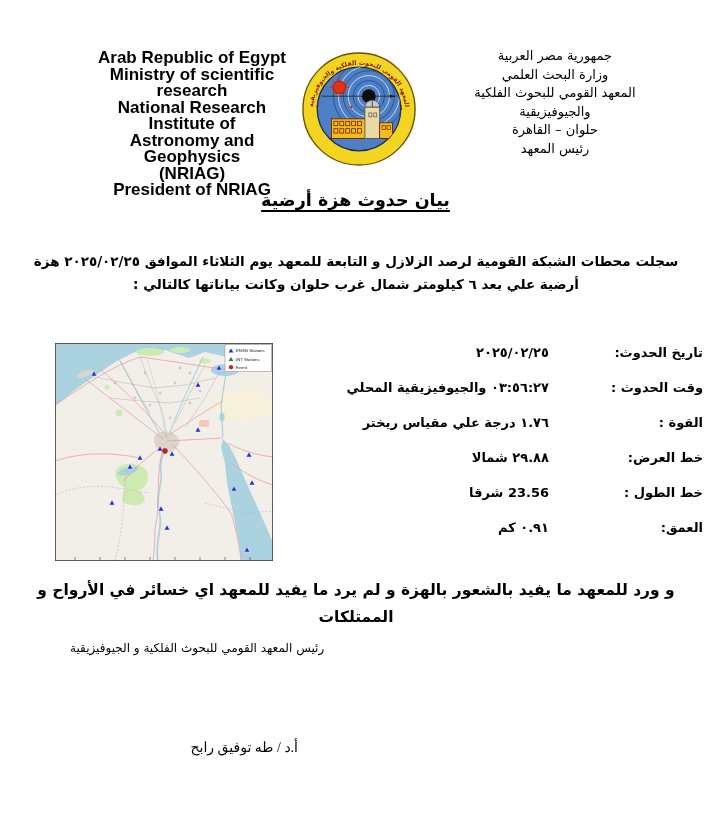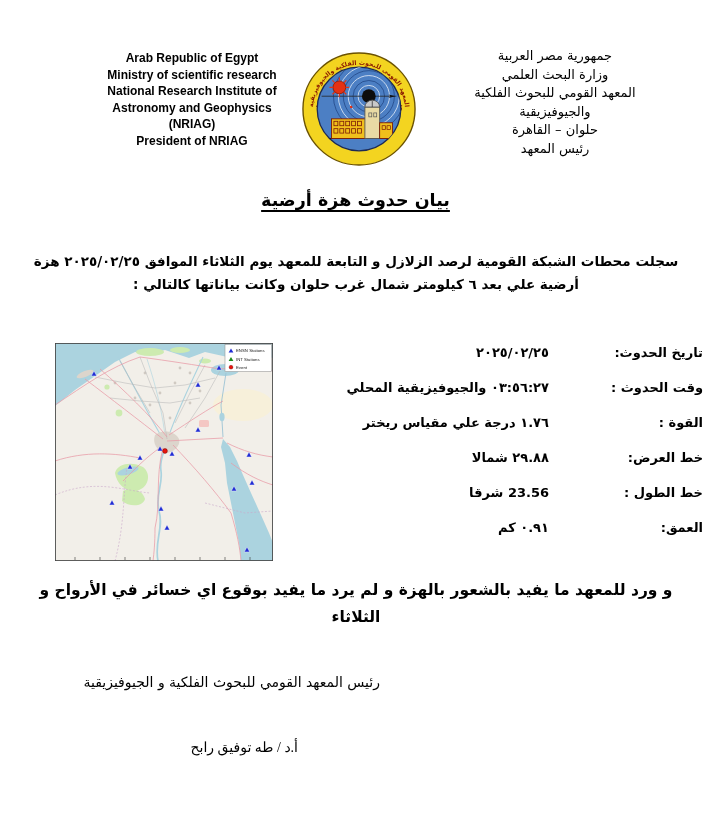--- a/index.html
+++ b/index.html
@@ -1,20 +1,20 @@
 <!DOCTYPE html>
 <html><head>
 <meta charset="utf-8">
 <style>
   html,body{margin:0;padding:0;background:#fff;}
   .page{position:relative;width:711px;height:820px;background:#ffffff;overflow:hidden;
         font-family:"DejaVu Sans",sans-serif;color:#000;}
   
   .en-block{position:absolute;left:83px;top:50px;width:218px;text-align:center;
-            font-family:"Liberation Sans",sans-serif;font-weight:bold;font-size:12px;line-height:16.5px;}
+            font-family:"Liberation Sans",sans-serif;font-weight:bold;font-size:17px;line-height:16.5px;}
   .ar-block{position:absolute;left:443px;top:47px;width:224px;text-align:center;direction:rtl;
             font-size:13px;line-height:18.5px;}
   .logo{position:absolute;left:300px;top:50px;width:118px;height:118px;}
   
   .title{position:absolute;top:190px;left:0;width:711px;text-align:center;direction:rtl;
          font-size:17.5px;font-weight:bold;}
   .title span{text-decoration:underline;text-decoration-thickness:1.6px;text-underline-offset:4px;}
   
   .intro{position:absolute;top:250px;left:14px;width:684px;direction:rtl;text-align:center;
          font-weight:bold;font-size:13.5px;line-height:23px;}
@@ -22,21 +22,21 @@
   .details{position:absolute;top:309px;right:8px;width:356px;direction:rtl;}
   .drow{display:flex;direction:rtl;column-gap:42px;margin-bottom:14px;height:21px;align-items:baseline;}
   .dlabel{min-width:112px;font-weight:bold;font-size:13px;text-align:right;white-space:nowrap;}
   .dvalue{font-weight:bold;font-size:13px;direction:rtl;white-space:nowrap;margin-top:36px;}
   
   .map{position:absolute;left:55px;top:343px;width:218px;height:218px;}
   
   .closing{position:absolute;top:577px;left:18px;width:676px;direction:rtl;text-align:center;
            font-weight:bold;font-size:15.5px;line-height:27px;}
   
-  .sig-title{position:absolute;top:674px;left:70px;width:310px;direction:rtl;text-align:right;font-size:14px;}
+  .sig-title{position:absolute;top:641px;left:70px;width:310px;direction:rtl;text-align:left;font-size:12px;}
   .sig-name{position:absolute;top:739px;left:98px;width:200px;direction:rtl;text-align:right;font-size:14px;font-family:Liberation Serif, serif;}
   .legend-text{font-family:"Liberation Sans",sans-serif;font-size:4.3px;fill:#222;}
   .logo-ring-text{font-size:6.3px;font-weight:bold;fill:#8b1a00;}
 </style>
 </head>
 <body>
 
 <div class="page">
 
   <div class="en-block">
@@ -272,18 +272,18 @@
         <line x1="45" y1="217" x2="45" y2="214"></line>
       <line x1="70" y1="217" x2="70" y2="214"></line>
         <line x1="95" y1="217" x2="95" y2="214"></line>
       <line x1="120" y1="217" x2="120" y2="214"></line>
         <line x1="145" y1="217" x2="145" y2="214"></line>
       <line x1="170" y1="217" x2="170" y2="214"></line>
         <line x1="195" y1="217" x2="195" y2="214"></line>
     </g>
   </svg>
 
-  <div class="closing">و ورد للمعهد ما يفيد بالشعور بالهزة و لم يرد ما يفيد بوقوع اي خسائر في الأرواح و الثلاثاء</div>
+  <div class="closing">و ورد للمعهد ما يفيد بالشعور بالهزة و لم يرد ما يفيد للمعهد اي خسائر في الأرواح و الممتلكات</div>
 
   <div class="sig-title">رئيس المعهد القومي للبحوث الفلكية و الجيوفيزيقية</div>
   <div class="sig-name">أ.د / طه توفيق رابح</div>
 
 </div>
 
 </body></html>

